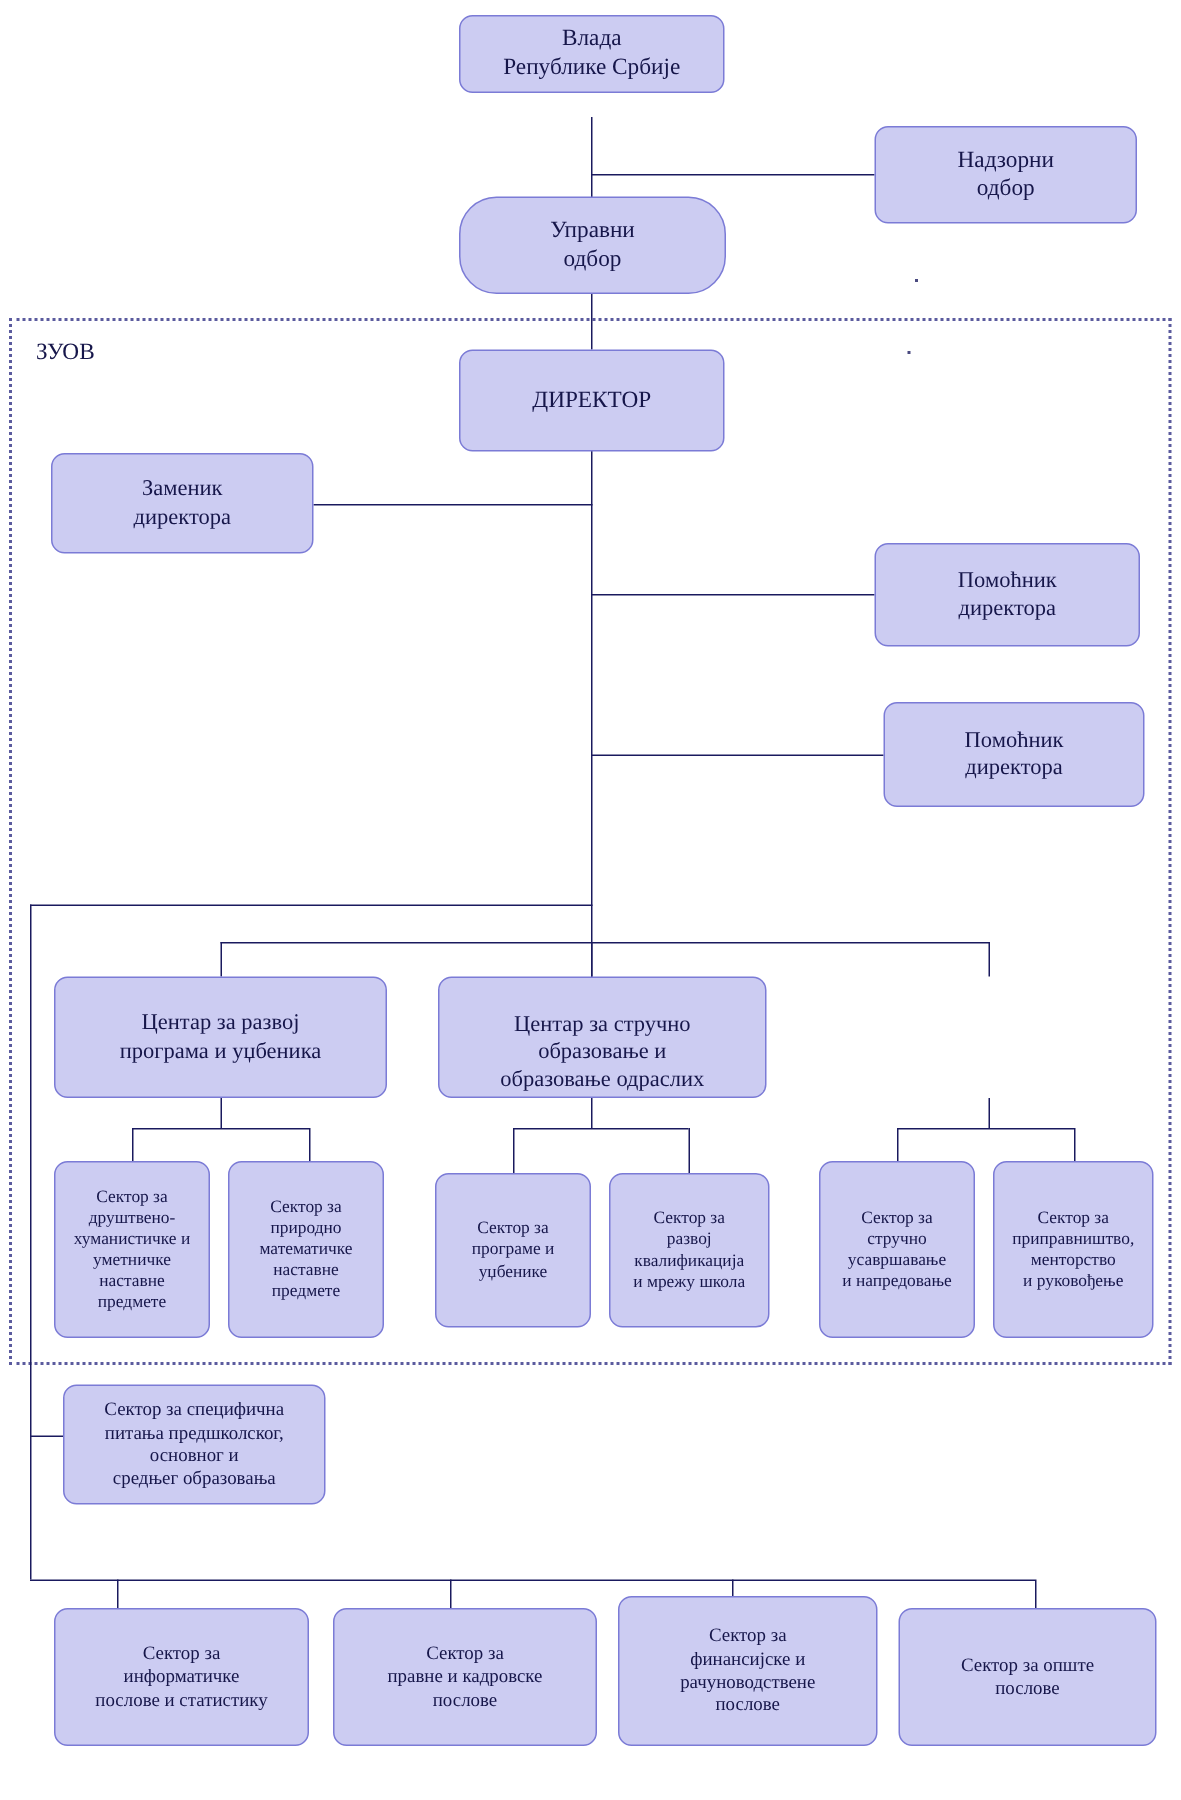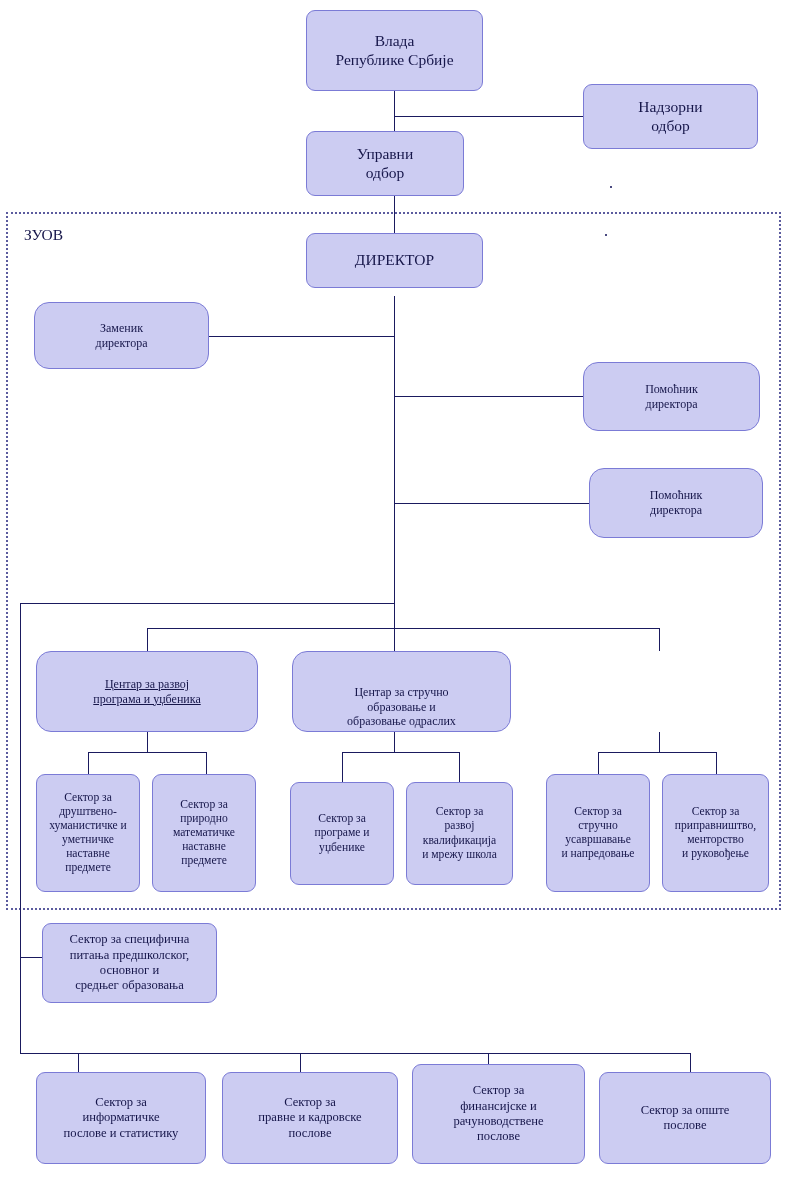--- a/index.html
+++ b/index.html
@@ -28,21 +28,21 @@
     display: flex;
     align-items: center;
     justify-content: center;
     text-align: center;
     line-height: 1.22;
     color: #16164a;
     padding: 2px 4px;
     z-index: 3;
   }
   .node.t16 { font-size: 15.5px; }
-  .node.t15 { font-size: 12px; border-radius: 15px; }
+  .node.t15 { font-size: 15px; }
   .node.t13 { font-size: 12.6px; }
   .node.t12 { font-size: 11.6px; }
   .node span { display: block; width: 100%; }
 
   
   .ln {
     position: absolute;
     background: #1a1a5e;
     z-index: 1;
   }
@@ -117,49 +117,49 @@
   <div class="ln h" style="left:20px; top:603px; width:375px;"></div>
   <div class="ln v" style="left:20px; top:603px; height:450px;"></div>
   <div class="ln h" style="left:20px; top:957px; width:22px;"></div>
 
   <div class="ln h" style="left:20px; top:1053px; width:670px;"></div>
   <div class="ln v" style="left:78px; top:1053px; height:19px;"></div>
   <div class="ln v" style="left:300px; top:1053px; height:19px;"></div>
   <div class="ln v" style="left:488px; top:1053px; height:19px;"></div>
   <div class="ln v" style="left:690px; top:1053px; height:19px;"></div>
 
-  <div class="node t16" style="left:306px; top:10px; width:177px; height:81px;justify-content:center;">
+  <div class="node t16" style="left:306px; top:10px; width:177px; height:52px;justify-content:center;">
     <span>Влада<br>Републике Србије</span>
   </div>
 
   <div class="node t16" style="left:583px; top:84px; width:175px; height:65px;text-align:center;">
     <span>Надзорни<br>одбор</span>
   </div>
 
-  <div class="node t16" style="left:306px; top:131px; width:158px; height:65px;">
+  <div class="node t16" style="left:306px; top:131px; width:178px; height:65px;border-radius:25px;">
     <span>Управни<br>одбор</span>
   </div>
 
-  <div class="node t16" style="left:306px; top:233px; width:177px; height:55px;">
+  <div class="node t16" style="left:306px; top:233px; width:177px; height:68px;">
     <span>ДИРЕКТОР</span>
   </div>
 
   <div class="node t15" style="left:34px; top:302px; width:175px; height:67px;">
     <span>Заменик<br>директора</span>
   </div>
 
   <div class="node t15" style="left:583px; top:362px; width:177px; height:69px;">
     <span>Помоћник<br>директора</span>
   </div>
 
   <div class="node t15" style="left:589px; top:468px; width:174px; height:70px;">
     <span>Помоћник<br>директора</span>
   </div>
 
-  <div class="node t15" style="left:36px; top:651px; width:222px; height:81px;text-decoration:underline;">
+  <div class="node t15" style="left:36px; top:651px; width:222px; height:81px;">
     <span>Центар за развој<br>програма и уџбеника</span>
   </div>
 
   <div class="node t15" style="left:292px; top:651px; width:219px; height:81px;align-items:flex-end;">
     <span>Центар за стручно<br>образовање и<br>образовање одраслих</span>
   </div>
 
 
   <div class="node t12" style="left:36px; top:774px; width:104px; height:118px;">
     <span>Сектор за<br>друштвено-<br>хуманистичке и<br>уметничке наставне<br>предмете</span>

